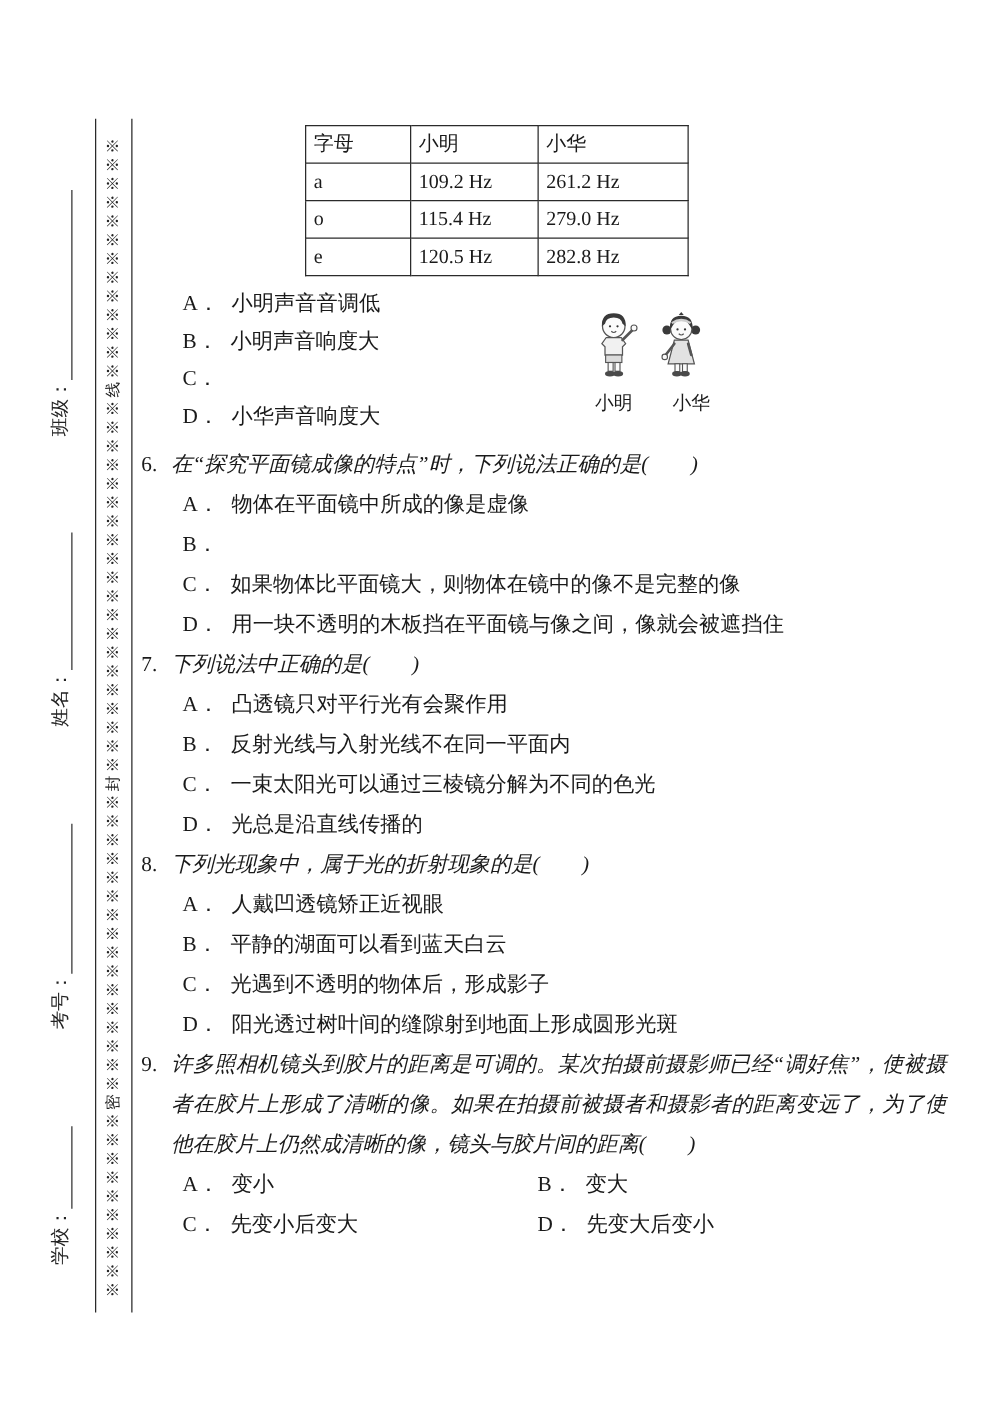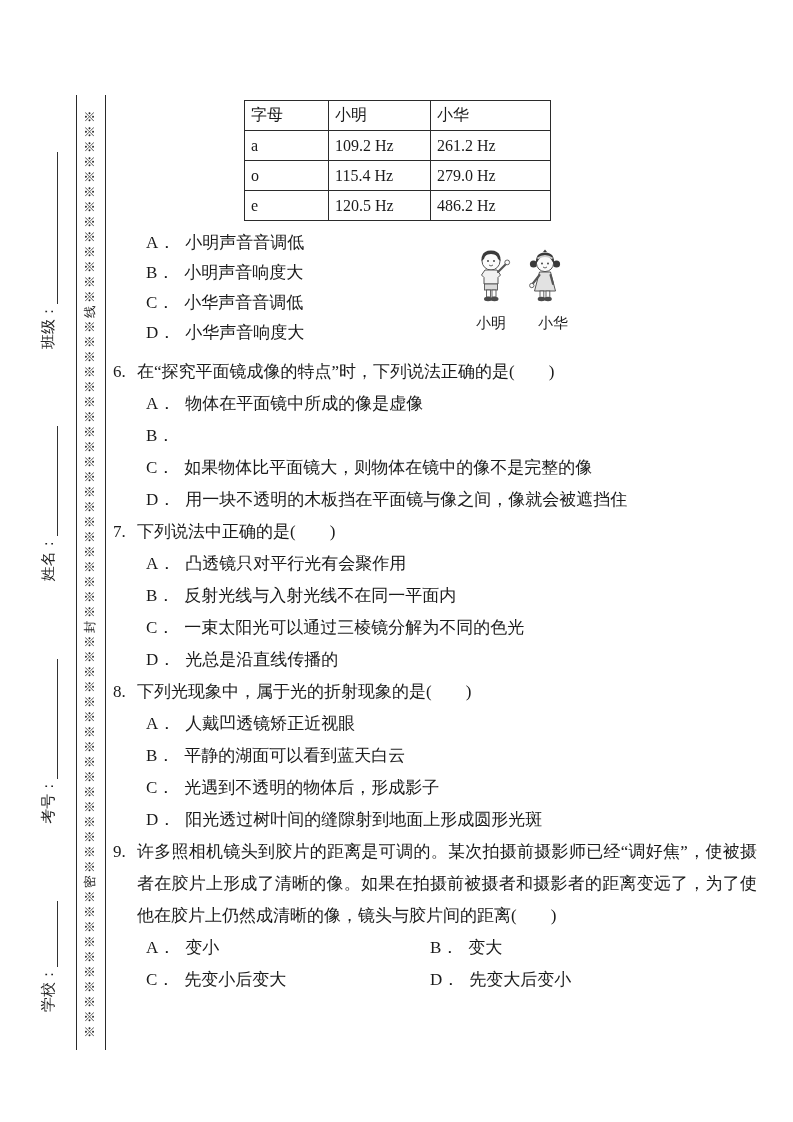--- a/index.html
+++ b/index.html
@@ -38,21 +38,21 @@
   .col-letter{width:84px}.col-xm{width:102px}.col-xh{width:120px}
   .q5opts{position:relative;margin-left:34px;margin-top:7px;}
   .q5opts .opt-row{height:30px;line-height:30px;}
   .opt-row{display:flex;gap:10px;align-items:baseline;}
   .okey{flex:0 0 auto;}
   .figure{position:absolute;left:316px;top:16px;width:116px;text-align:center;}
   .caption-row{display:flex;justify-content:space-between;padding:0 10px 0 14px;font-size:15px;line-height:16px;}
   .question{position:relative;padding-left:25px;line-height:32px;margin-top:8px;}
   .question.tight{margin-top:0;}
   .qnum{position:absolute;left:1px;top:0;}
-  .stem{text-align:justify;}
+  .stem{text-align:justify;font-style:italic;}
   .opts{margin-left:9px;}
   .opts .opt-row{line-height:32px;}
   .opts2{margin-left:9px;display:grid;grid-template-columns:284px 1fr;}
   .opts2 .opt-row{line-height:32px;}
 </style>
 </head>
 <body>
 
 <div id="page">
 
@@ -98,37 +98,36 @@
         <td>261.2 Hz</td>
       </tr>
       <tr>
         <td>o</td>
         <td>115.4 Hz</td>
         <td>279.0 Hz</td>
       </tr>
       <tr>
         <td>e</td>
         <td>120.5 Hz</td>
-        <td>486.2 Hz</td>
+        <td>282.8 Hz</td>
       </tr>
     </tbody>
       </table>
 
     <div class="q5opts">
       <div class="opt-row">
           <span class="okey">A．</span>
           <span>小明声音音调低</span>
         </div>
       <div class="opt-row">
           <span class="okey">B．</span>
           <span>小明声音响度大</span>
         </div>
       <div class="opt-row">
           <span class="okey">C．</span>
-          <span>小华声音音调低</span>
         </div>
       <div class="opt-row">
           <span class="okey">D．</span>
           <span>小华声音响度大</span>
         </div>
 
       <div class="figure">
         <svg width="110" height="66" viewBox="0 0 110 66">
 
           <circle cx="26" cy="17" r="9" fill="#fbfbfb" stroke="#555" stroke-width="1"></circle>

